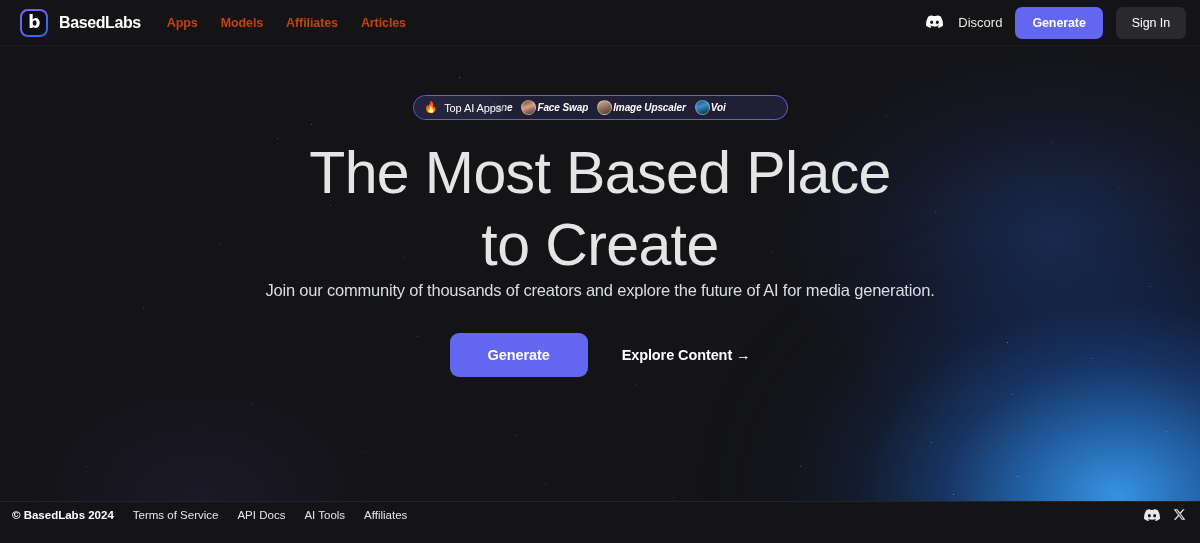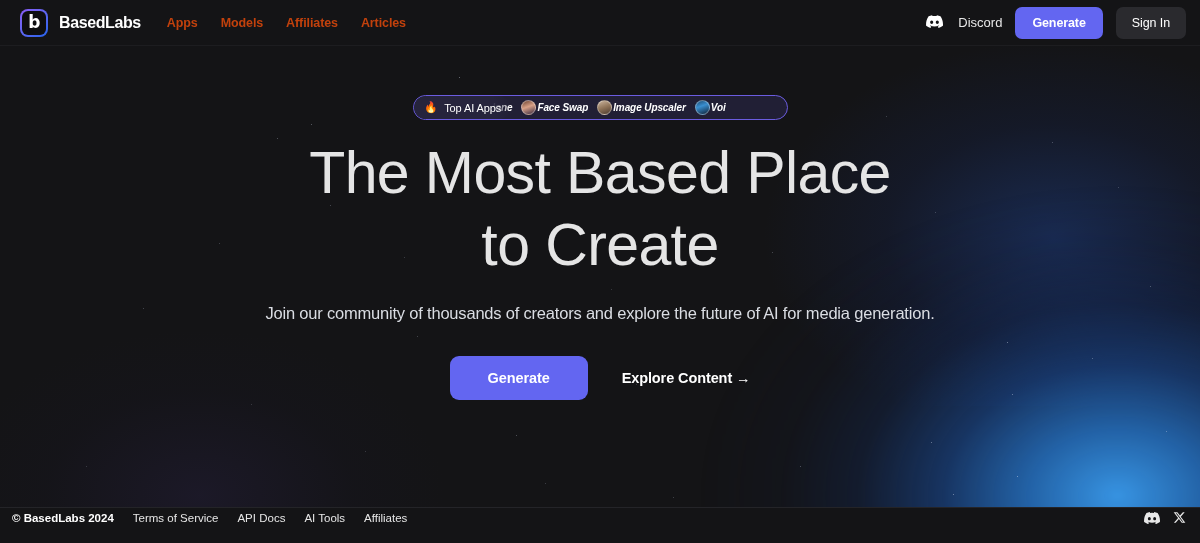--- a/index.html
+++ b/index.html
@@ -131,21 +131,21 @@
     margin-top:17px; font-size:59px; line-height:72px; font-weight:300;
     color:#e5e5e5; text-align:center; letter-spacing:-0.6px;
     max-width:600px;
   }
   .h-line2 {
     margin-top:11px; font-size:57px; line-height:54px; font-weight:bold;
     color:#ffffff; text-align:center; letter-spacing:-2.6px;
     font-stretch:condensed;
   }
   .subtitle {
-    margin-top:23px; font-size:16.5px; color:#dadde3; 
+    font-size:16.5px; color:#dadde3; 
     letter-spacing:-0.2px;
   }
 
   
   .cta-row { margin-top:33px; display:flex; align-items:center; gap:34px; }
   .cta-generate {
     background:#6366f1; color:#fff; border:none; border-radius:9px;
     font-size:14.5px; font-weight:bold; padding:14px 38px; cursor:pointer;
     letter-spacing:-0.1px;
   }
@@ -161,21 +161,21 @@
     position:absolute; left:0; top:456px; width:1200px; height:66px;
     padding:0 36px; z-index:20;
   }
   .featured-title {
     font-size:25px; font-weight:bold; color:#ffffff; letter-spacing:-0.7px;
     line-height:30px;
   }
 
   
   .footer {
-    position:absolute; left:0; bottom:0; width:1200px; height:36px;
+    position:absolute; left:0; bottom:0; width:1200px; height:42px;
     background:#141416; border-top:1px solid #242428;
     display:flex; align-items:center; padding:0 14px 16px 12px; z-index:50;
   }
   .footer-left { display:flex; align-items:center; gap:19px; }
   .footer-copy { font-size:11.5px; font-weight:bold; color:#ffffff; }
   .footer-left a { font-size:11.5px; color:#e6e6e6; text-decoration:none; }
   .footer-right { margin-left:auto; display:flex; align-items:center; gap:13px; }
   .footer-right .ficon { color:#e8e8e8; display:flex; align-items:center; }
 </style>
 </head>

